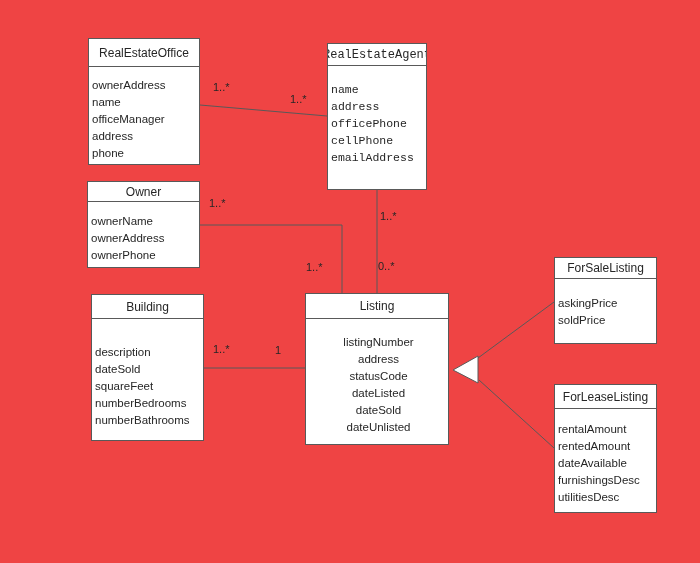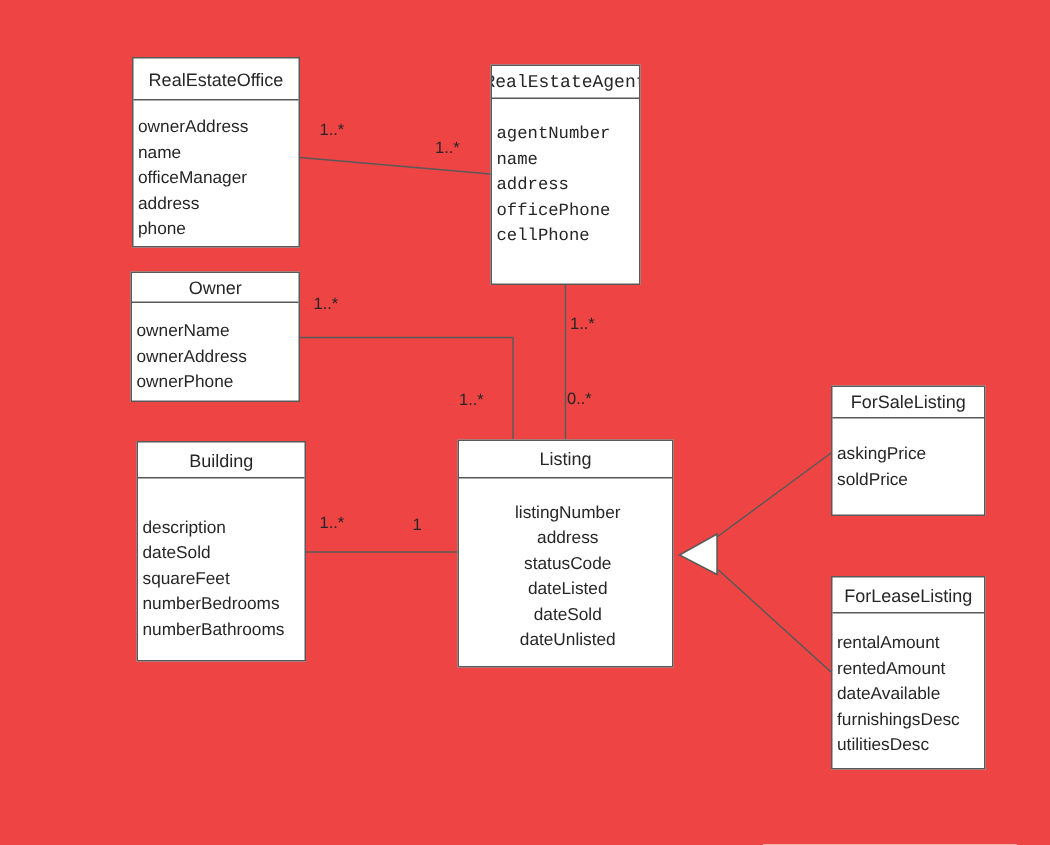--- a/index.html
+++ b/index.html
@@ -75,25 +75,25 @@
       <div>name</div>
       <div>officeManager</div>
       <div>address</div>
       <div>phone</div>
     </div>
   </div>
 
   <div class="class-box c-agent">
     <div class="class-title">RealEstateAgent</div>
     <div class="attrs">
-      <div>agentNumber</div>
       <div>name</div>
       <div>address</div>
       <div>officePhone</div>
       <div>cellPhone</div>
+      <div>emailAddress</div>
     </div>
   </div>
 
   <div class="class-box c-owner">
     <div class="class-title">Owner</div>
     <div class="attrs">
       <div>ownerName</div>
       <div>ownerAddress</div>
       <div>ownerPhone</div>
     </div>

